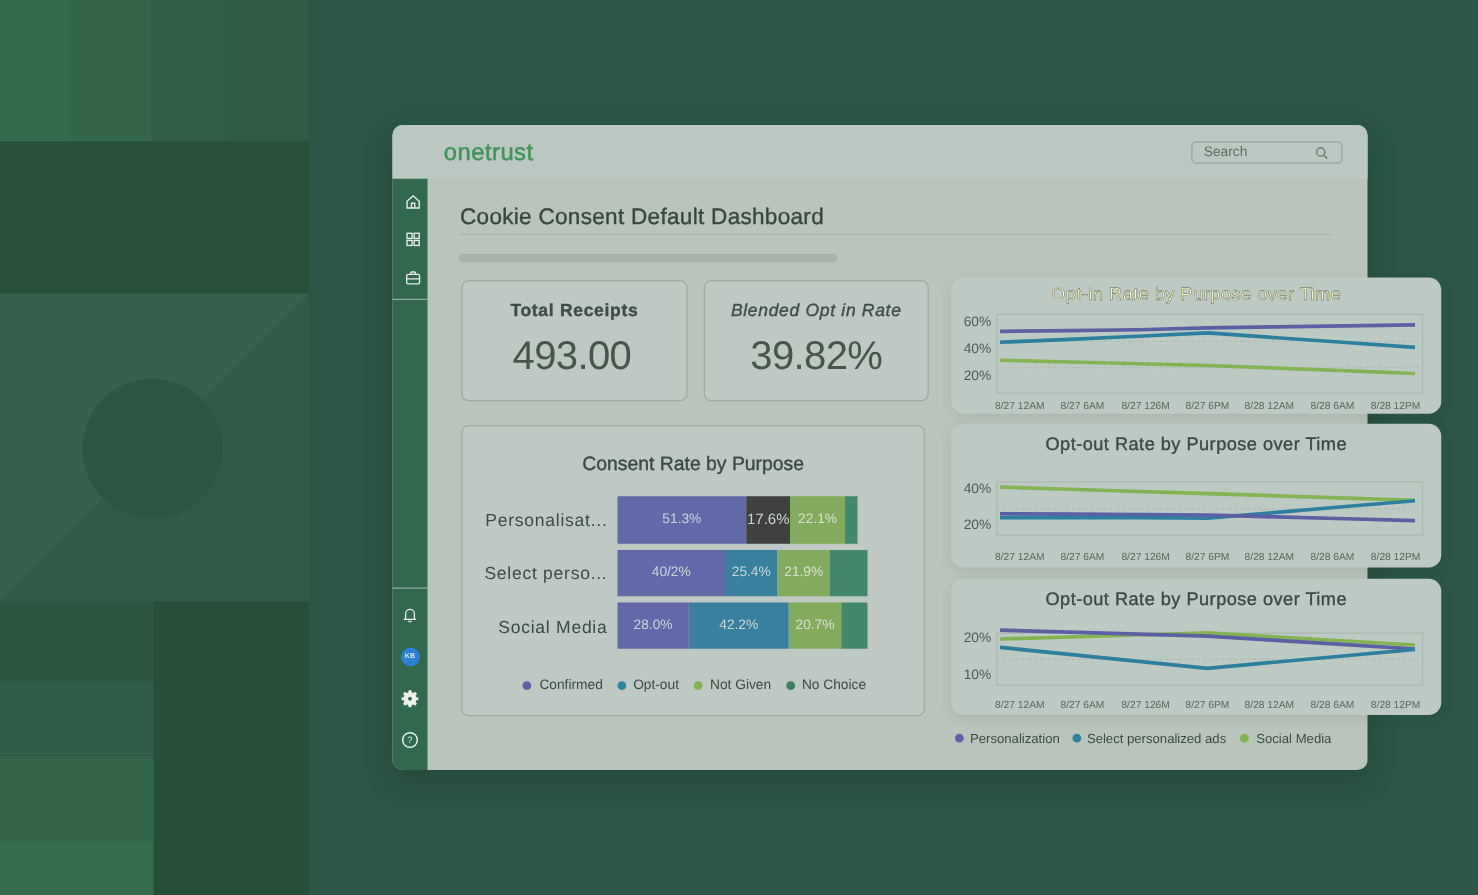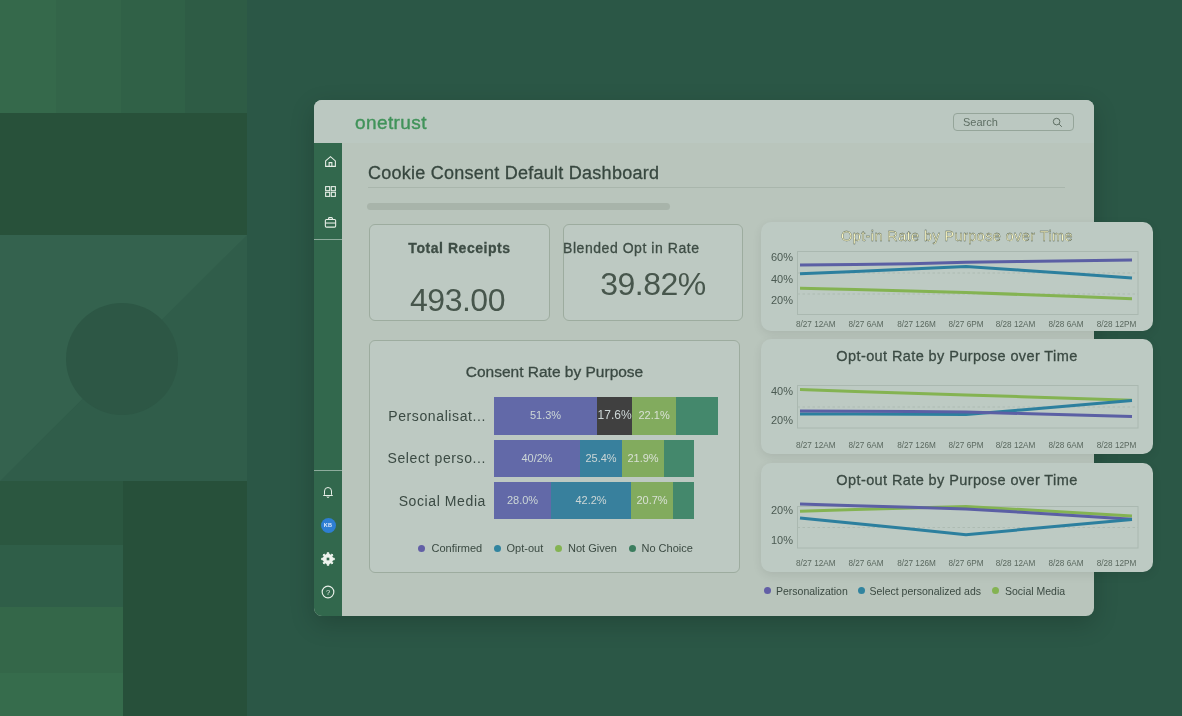--- a/index.html
+++ b/index.html
@@ -68,29 +68,29 @@
     <circle cx="12" cy="12" r="10" fill="none" stroke="#e8efe8" stroke-width="2"></circle>
     <text x="12" y="16.5" font-size="13" fill="#e8efe8" text-anchor="middle" font-family="Liberation Sans">?</text>
   </svg>
 
 <div class="abs" style="left:368px;top:163px;font-size:18px;letter-spacing:0.25px;color:#37473f;-webkit-text-stroke:0.3px #37473f;">Cookie Consent Default Dashboard</div>
 <div class="abs" style="left:368px;top:187px;width:697px;height:1px;background:#a9b6ac;"></div>
 <div class="abs" style="left:367px;top:203px;width:303px;height:6.5px;border-radius:3.5px;background:#a8b4aa;"></div>
 
 <div class="abs" style="left:369px;top:224px;width:181px;height:97px;background:#bdc9c2;border:1px solid #9dac9f;border-radius:6px;"></div>
 <div class="abs" style="left:369px;top:240px;width:181px;text-align:center;font-size:14px;letter-spacing:0.55px;color:#3e4d45;font-weight:bold;-webkit-text-stroke:0.3px #3e4d45;">Total Receipts</div>
-<div class="abs" style="left:369px;top:266px;width:177px;text-align:center;font-size:32px;letter-spacing:-0.5px;color:#47564c;margin-top:16px;">493.00</div>
+<div class="abs" style="left:369px;top:266px;width:177px;text-align:center;font-size:32px;letter-spacing:-0.5px;color:#47564c;">493.00</div>
 <div class="abs" style="left:563px;top:224px;width:180px;height:97px;background:#bdc9c2;border:1px solid #9dac9f;border-radius:6px;"></div>
-<div class="abs" style="left:563px;top:240px;width:180px;text-align:left;font-size:14px;letter-spacing:0.55px;color:#3e4d45;-webkit-text-stroke:0.3px #3e4d45;">Blended Opt in Rate</div>
+<div class="abs" style="left:563px;top:240px;width:180px;text-align:center;font-size:14px;letter-spacing:0.55px;color:#3e4d45;font-style:italic;-webkit-text-stroke:0.3px #3e4d45;">Blended Opt in Rate</div>
 <div class="abs" style="left:563px;top:266px;width:180px;text-align:center;font-size:32px;letter-spacing:-0.5px;color:#47564c;">39.82%</div>
 
 <div class="abs" style="left:369px;top:340px;width:371px;height:233px;background:#bdc9c2;border:1px solid #9dac9f;border-radius:6px;"></div>
 <div class="abs" style="left:369px;top:363px;width:371px;text-align:center;font-size:15.5px;color:#3b4a43;-webkit-text-stroke:0.3px #3b4a43;">Consent Rate by Purpose</div>
 
-<div class="abs" style="left:494px;top:397px;width:224px;height:37.5px;display:flex;justify-content:flex-end;">
+<div class="abs" style="left:494px;top:397px;width:192px;height:37.5px;display:flex;justify-content:flex-end;">
   <div style="width:103px;background:#6269a8;color:#ccd6d6;font-size:11px;text-align:center;line-height:37.5px;">51.3%</div>
   <div style="width:35.2px;background:#404040;color:#ccd6d6;font-size:12px;text-align:center;line-height:37.5px;">17.6%</div>
   <div style="width:43.8px;background:#82ab5e;color:#d8e0d4;font-size:11px;text-align:center;line-height:37.5px;">22.1%</div>
   <div style="flex:1;background:#44886c;"></div>
 </div>
 <div class="abs" style="left:494px;top:439.5px;width:200px;height:37px;display:flex;">
   <div style="width:86px;background:#6269a8;color:#ccd6d6;font-size:11px;text-align:center;line-height:37px;">40/2%</div>
   <div style="width:42px;background:#38809d;color:#ccd6d6;font-size:11px;text-align:center;line-height:37px;">25.4%</div>
   <div style="width:42px;background:#82ab5e;color:#d8e0d4;font-size:11px;text-align:center;line-height:37px;">21.9%</div>
   <div style="flex:1;background:#44886c;"></div>

